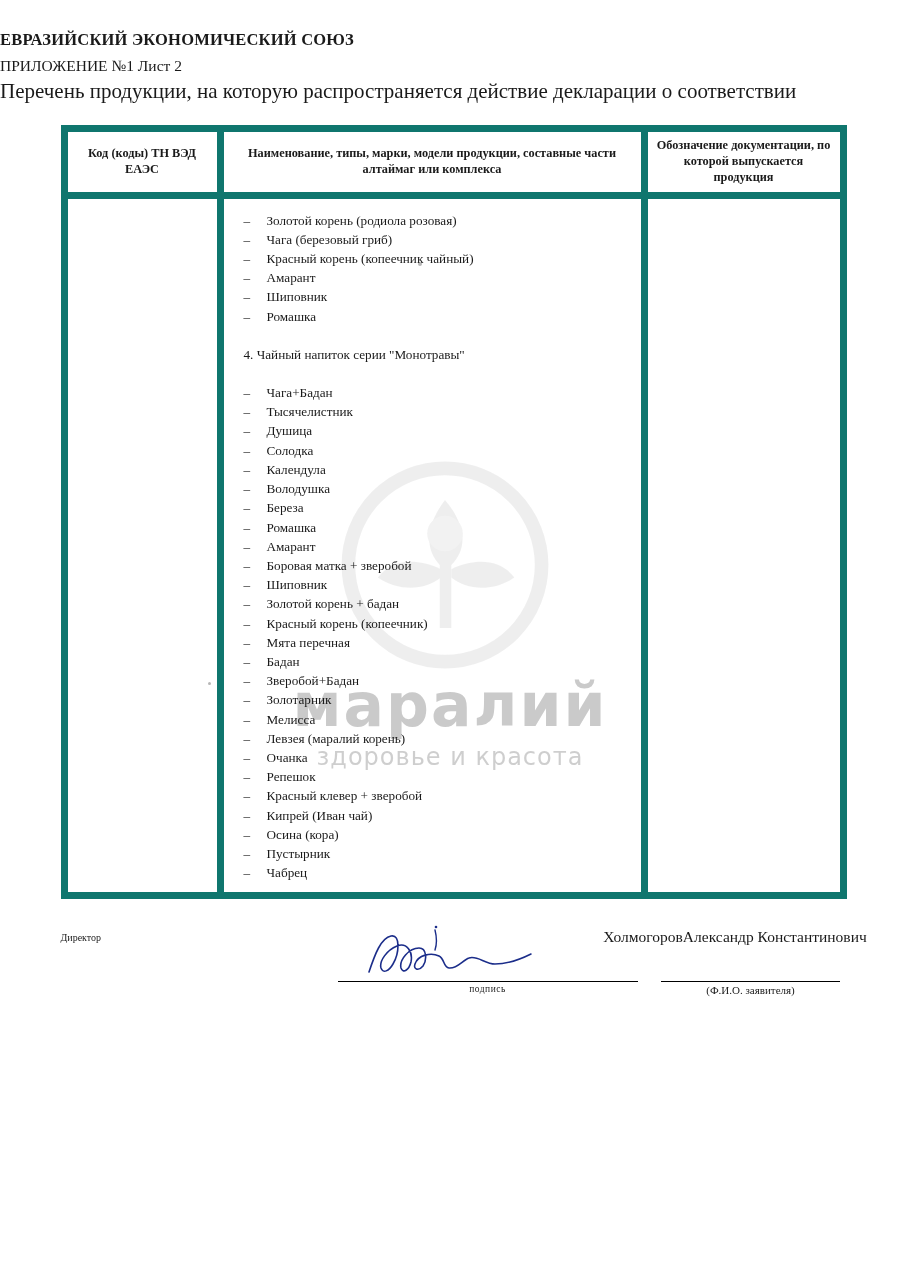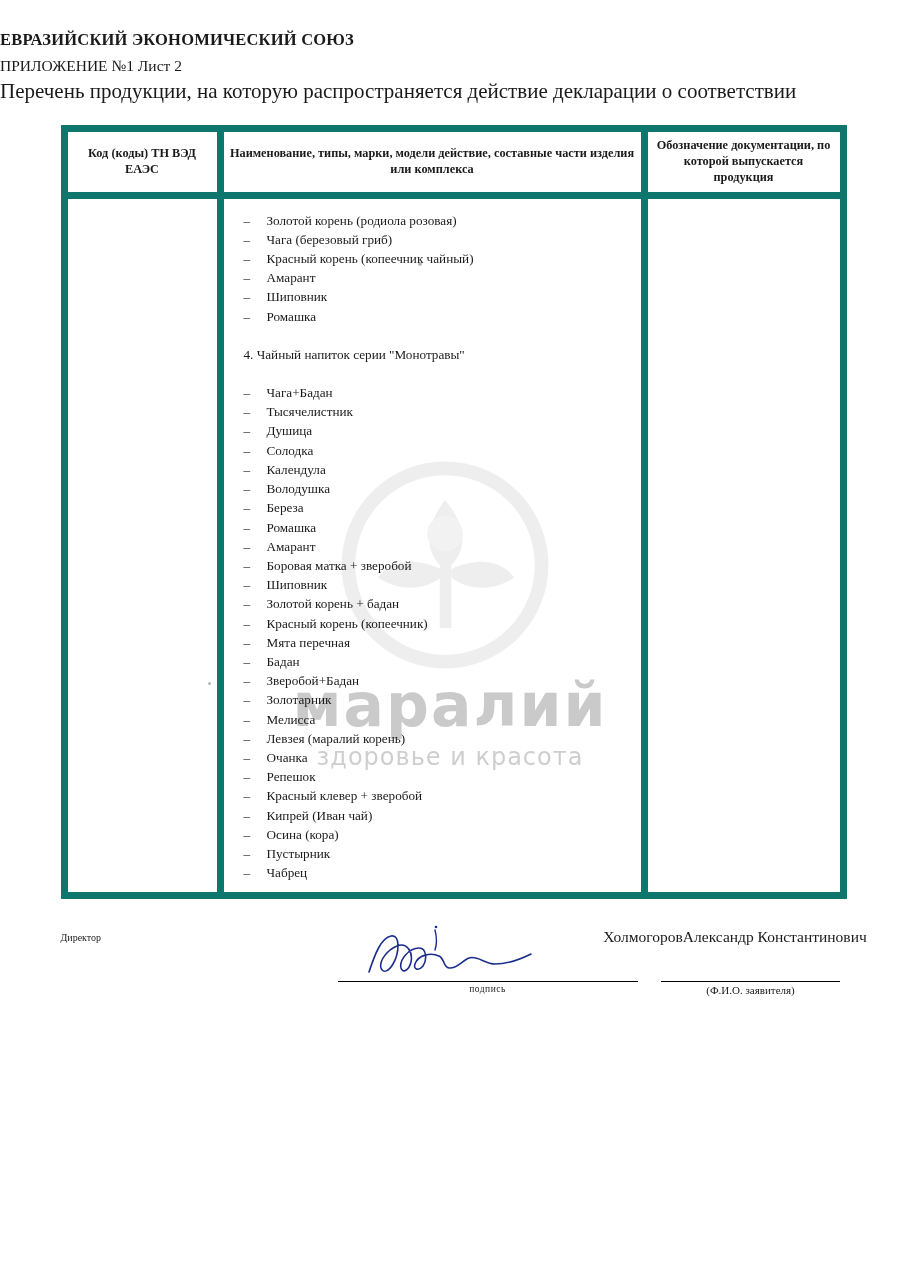--- a/index.html
+++ b/index.html
@@ -250,21 +250,21 @@
   <div class="tbl-wrap">
     <table class="main">
       <colgroup>
         <col class="c1">
           <col class="c2">
           <col class="c3">
       </colgroup>
       <thead>
         <tr>
           <th>Код (коды) ТН ВЭД ЕАЭС</th>
-          <th>Наименование, типы, марки, модели действие, составные части изделия или комплекса</th>
+          <th>Наименование, типы, марки, модели продукции, составные части алтаймаг или комплекса</th>
           <th>Обозначение документации, по которой выпускается продукция</th>
         </tr>
       </thead>
       <tbody>
         <tr>
           <td class="cell-code"></td>
           <td class="cell-name">
             <ul class="items">
               <li><span class="dash">–</span><span>Золотой корень (родиола розовая)</span></li>
               <li><span class="dash">–</span><span>Чага (березовый гриб)</span></li>

